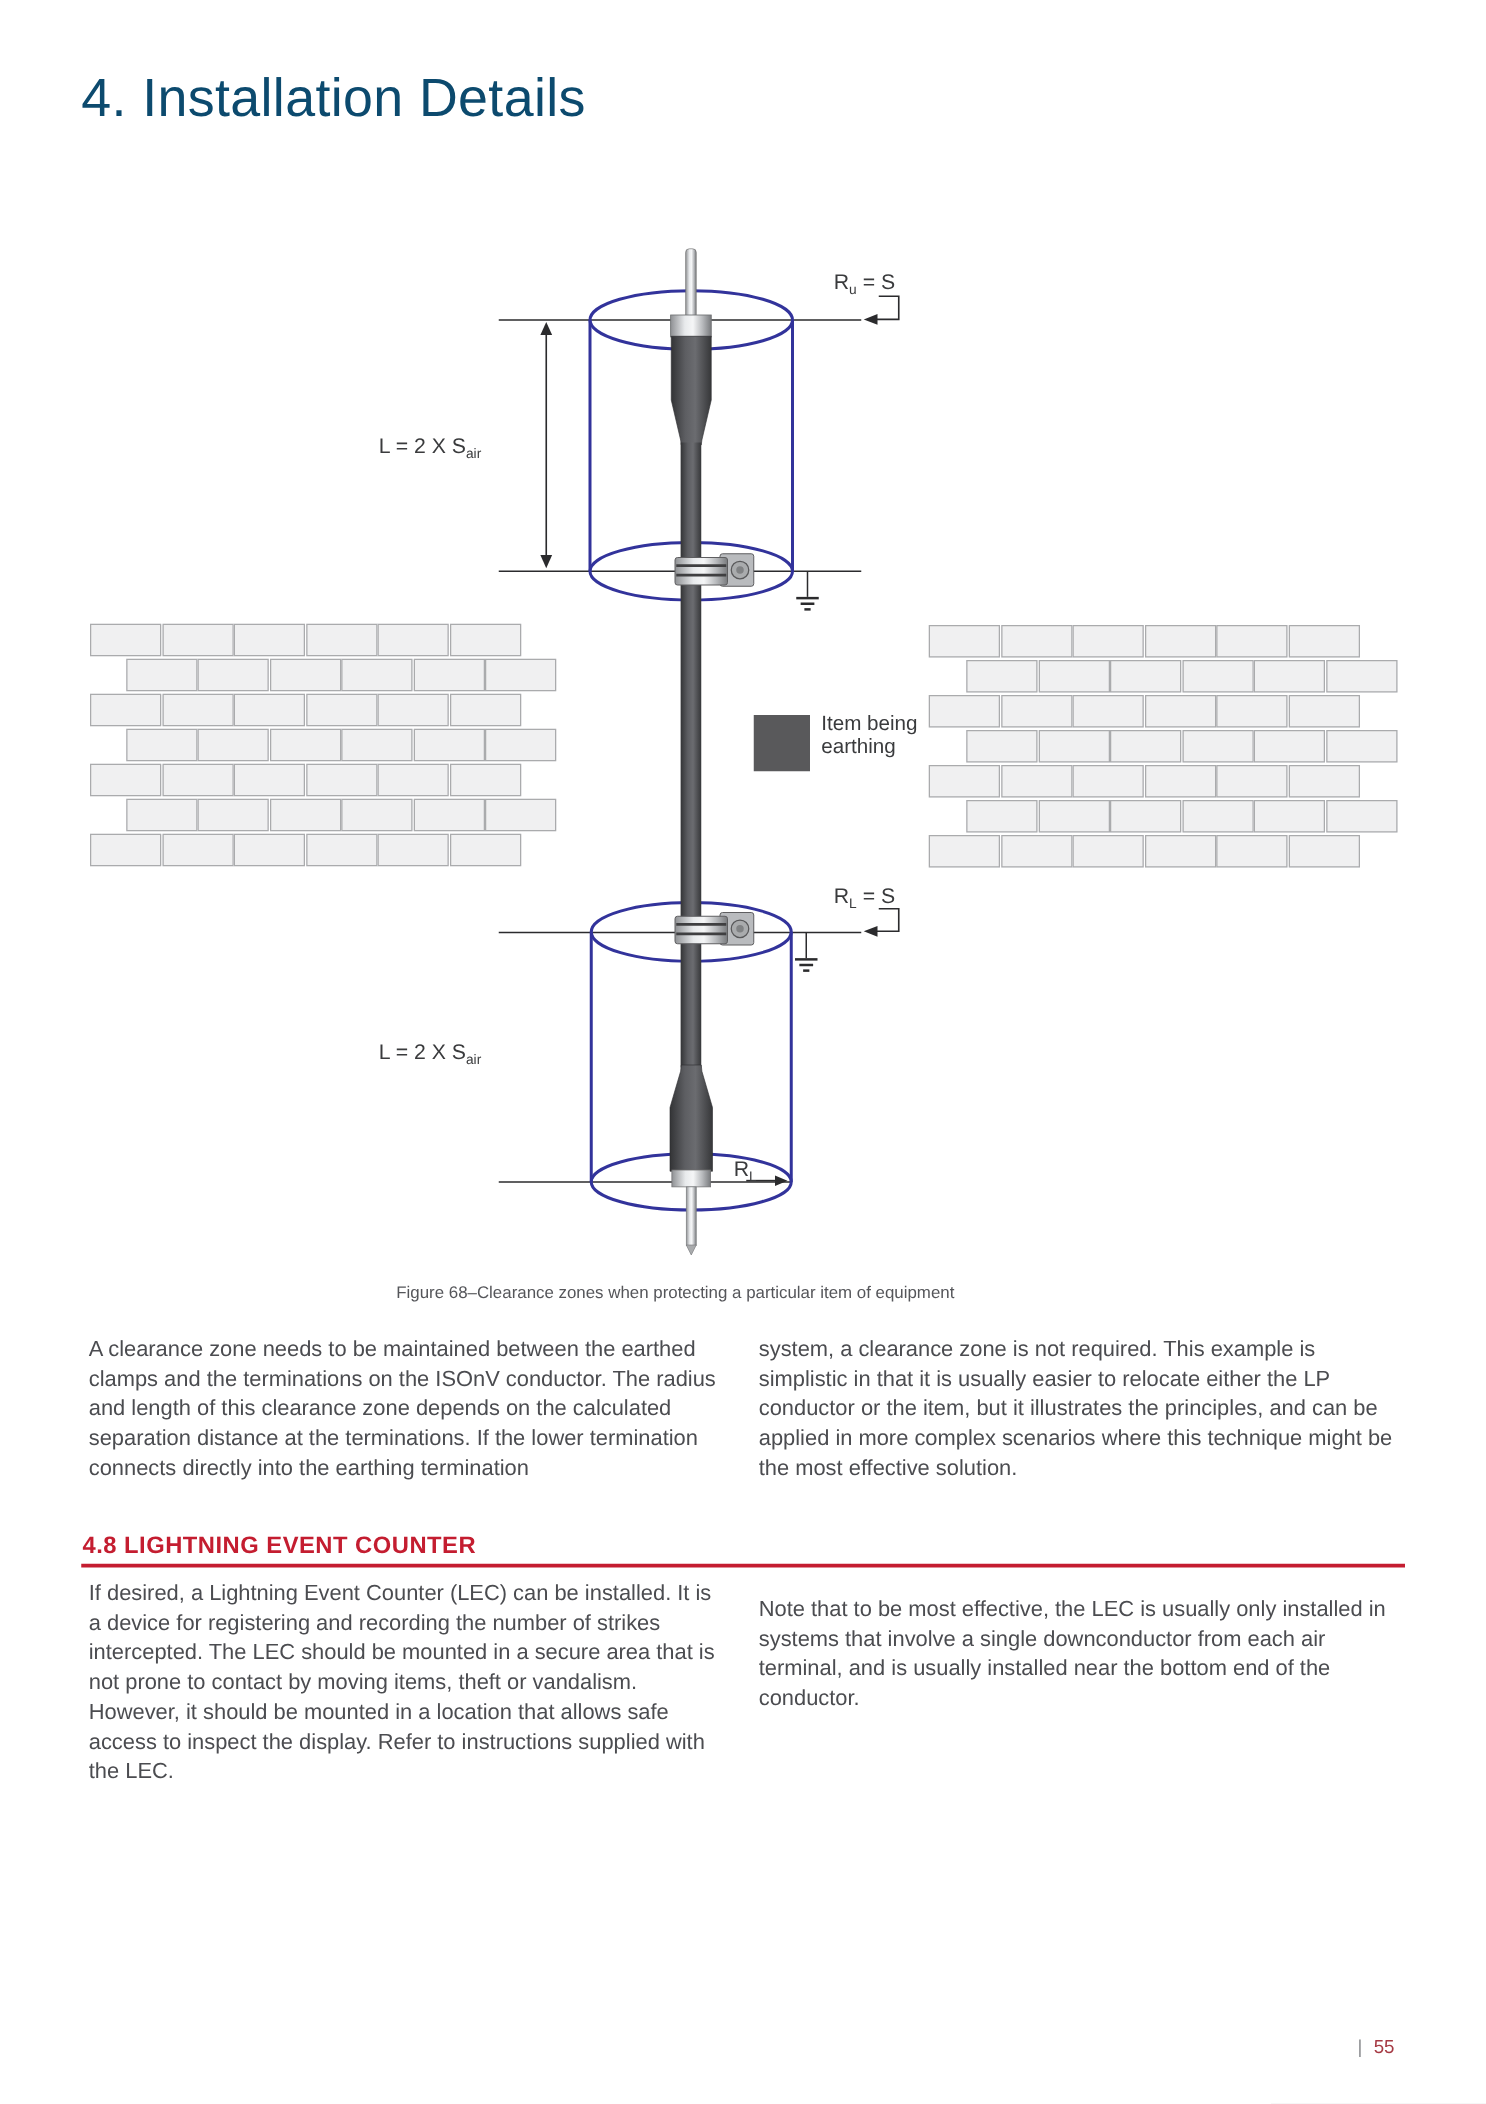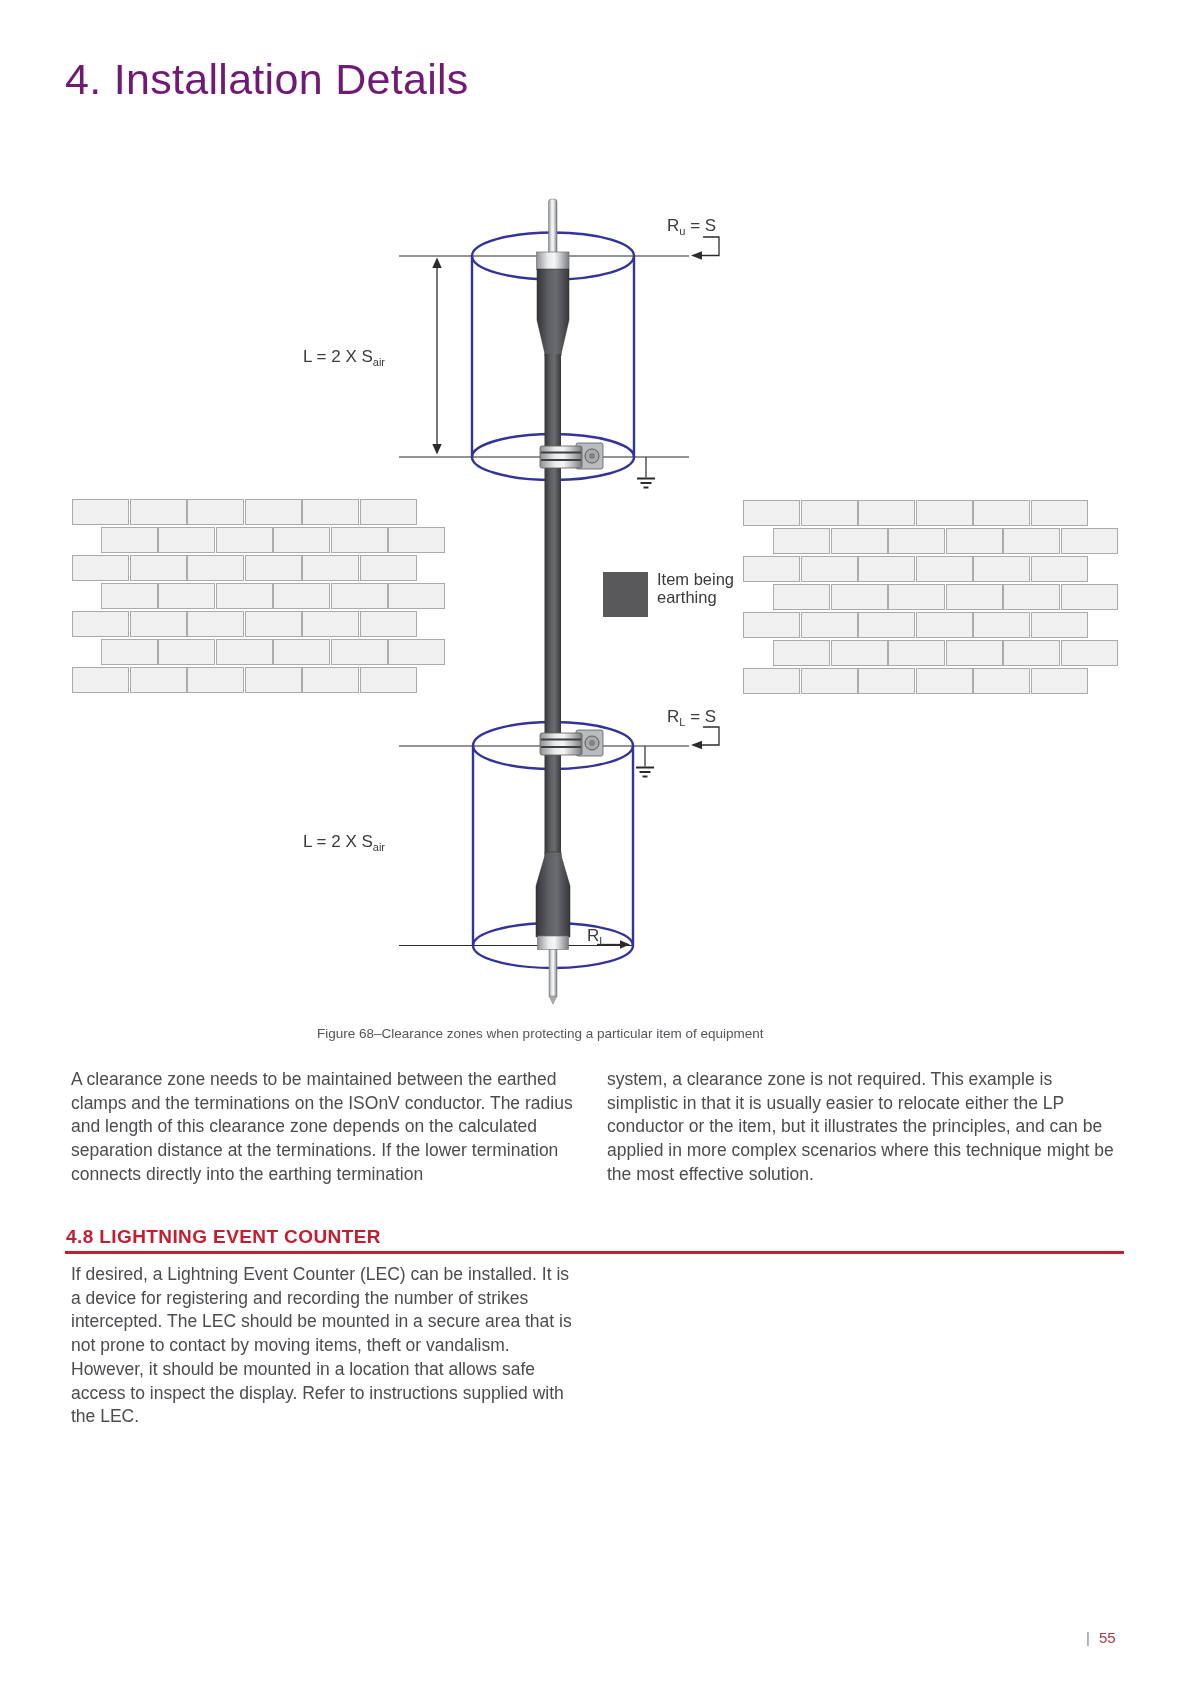--- a/index.html
+++ b/index.html
@@ -1,19 +1,19 @@
 <!DOCTYPE html>
 <html><head>
 <meta charset="utf-8">
 <style>
   html,body{margin:0;padding:0;background:#e9e9e9;}
   .page{position:relative;width:1189px;height:1683px;background:#ffffff;
         font-family:"Liberation Sans",sans-serif;overflow:hidden;margin:0 auto;}
   .page-title{position:absolute;left:65px;top:56px;margin:0;font-size:43px;line-height:1.1;
-        font-weight:400;color:#701a75;letter-spacing:.3px;}
+        font-weight:400;color:#0c4a6e;letter-spacing:.3px;}
   
   .wall{position:absolute;inset:0;pointer-events:none;}
   .brick{position:absolute;width:57px;height:25.5px;background:#f0f0f1;
          border:1px solid #aaabad;box-sizing:border-box;}
   svg.diagram{position:absolute;left:0;top:0;pointer-events:none;}
   svg.diagram text{font-family:"Liberation Sans",sans-serif;fill:#3a3b3d;font-size:17px;white-space:pre;}
   svg.diagram .sub{font-size:11px;}
   .item-swatch{position:absolute;left:603px;top:572px;width:45px;height:45px;background:#59595b;}
   .item-label{position:absolute;left:657px;top:570px;width:86px;font-size:16.5px;
          line-height:18.4px;color:#3a3b3d;}
@@ -243,19 +243,20 @@
   <div class="figure-caption">Figure 68–Clearance zones when protecting a particular item of equipment</div>
 
   <div class="body-col col-right sec1">system, a clearance zone is not required. This example is simplistic in that it is usually easier to relocate either the LP conductor or the item, but it illustrates the principles, and can be applied in more complex scenarios where this technique might be the most effective solution.</div>
   <div class="body-col col-left sec1">A clearance zone needs to be maintained between the earthed clamps and the terminations on the ISOnV conductor. The radius and length of this clearance zone depends on the calculated separation distance at the terminations. If the lower termination connects directly into the earthing termination</div>
 
   <h2 class="section-heading">4.8 LIGHTNING EVENT COUNTER</h2>
   <div class="section-rule"></div>
 
   <div class="body-col col-left sec2">If desired, a Lightning Event Counter (LEC) can be installed. It is a device for registering and recording the number of strikes intercepted. The LEC should be mounted in a secure area that is not prone to contact by moving items, theft or vandalism. However, it should be mounted in a location that allows safe access to inspect the display. Refer to instructions supplied with the LEC.</div>
   <div class="body-col col-right sec2">
+    <div class="para2">Note that to be most effective, the LEC is usually only installed in systems that involve a single downconductor from each air terminal, and is usually installed near the bottom end of the conductor.</div>
   </div>
 
   <div class="footer">
     <span class="sep">|</span><span>55</span>
   </div>
 
 </div>
 
 </body></html>

